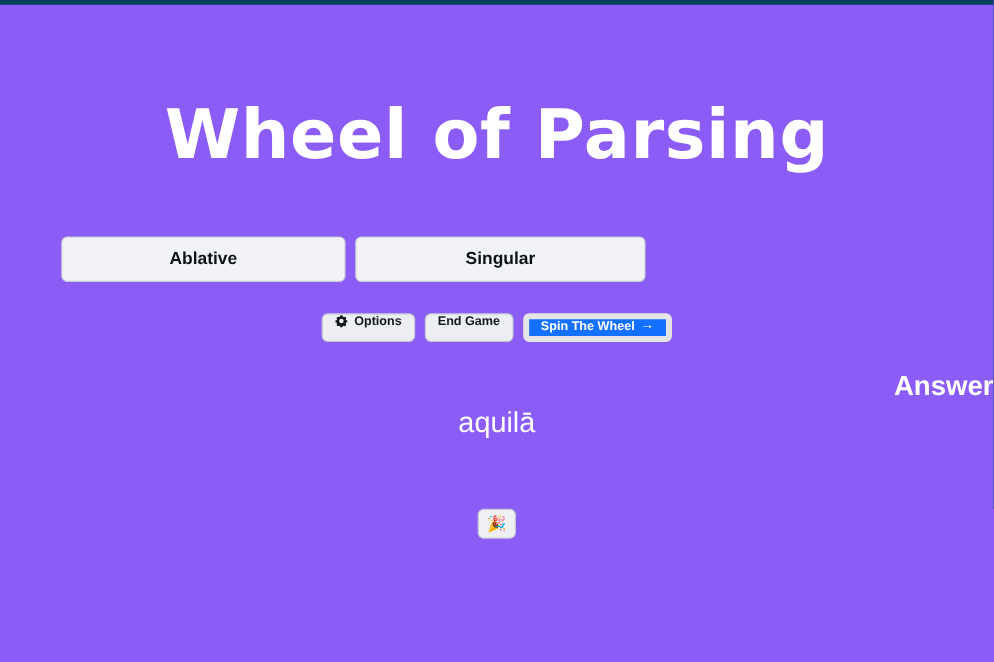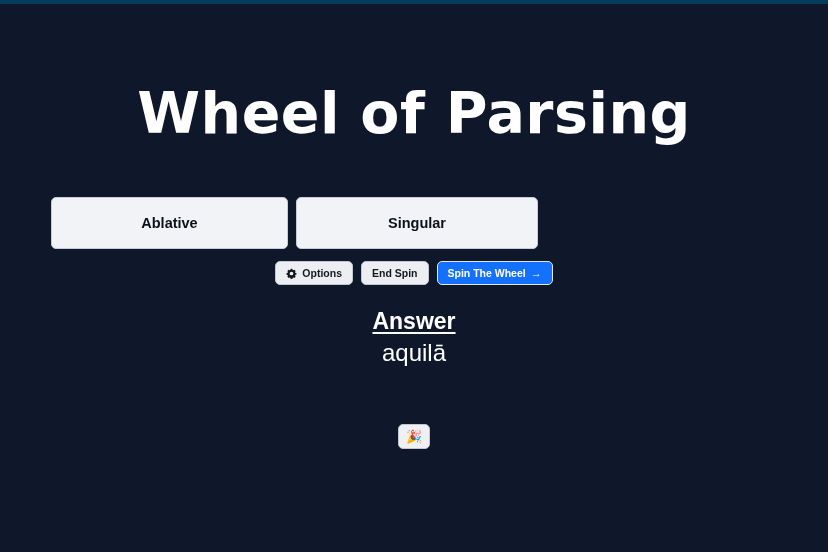--- a/index.html
+++ b/index.html
@@ -11,21 +11,21 @@
     height: 552px;
     overflow: hidden;
     background: #004b6e;
     font-family: "Liberation Sans", sans-serif;
     -webkit-font-smoothing: antialiased;
   }
   #app {
     position: relative;
     width: 828px;
     height: 552px;
-    background: #0f172a;
+    background: #8b5cf6;
     box-sizing: border-box;
   }
   
   #top-bar {
     position: absolute;
     top: 0;
     left: 0;
     width: 828px;
     height: 4px;
     background: #023f5c;
@@ -46,21 +46,21 @@
     letter-spacing: 0.5px;
     white-space: nowrap;
   }
 
   
   #prompt-row {
     position: absolute;
     top: 197px;
     left: 51px;
     width: 726px;
-    height: 52px;
+    height: 38px;
     display: flex;
     gap: 8px;
   }
   .prompt-box {
     background: #f1f3f6;
     border: 1px solid #c8ccd4;
     border-radius: 5px;
     display: flex;
     align-items: center;
     justify-content: center;
@@ -81,41 +81,40 @@
     top: 261px;
     left: 0;
     width: 828px;
     display: flex;
     justify-content: center;
     align-items: center;
     gap: 8px;
   }
   .ctl-btn {
     display: inline-flex;
-    align-items: center;
     justify-content: center;
     gap: 5px;
     height: 24px;
-    padding: 11px 10px;
+    padding: 0 10px;
     border-radius: 5px;
     font-size: 10.5px;
     font-weight: bold;
     box-sizing: border-box;
     white-space: nowrap;
     cursor: pointer;
     user-select: none;
   }
   .ctl-btn.secondary {
     background: #eceef1;
     border: 1px solid #c2c7cf;
     color: #14181d;
   }
   .ctl-btn.primary {
     background: #1470ff;
-    border: 1px solid #e5e5e5;
+    border: 5px solid #e5e5e5;
     color: #ffffff;
   }
   .gear {
     width: 11px;
     height: 11px;
     display: inline-block;
     flex: 0 0 auto;
   }
   .arrow-glyph {
     font-size: 11px;
@@ -128,23 +127,23 @@
     position: absolute;
     top: 306px;
     left: 0;
     width: 828px;
     text-align: center;
     color: #ffffff;
   }
   #answer-heading {
     font-size: 23px;
     font-weight: bold;
-    text-decoration: underline;
     text-underline-offset: 3px;
     line-height: 30px;
+    text-align: right;
   }
   #answer-form {
     font-size: 24px;
     font-weight: normal;
     line-height: 33px;
   }
   #answer-translation {
     font-size: 21px;
     font-weight: normal;
     line-height: 33px;
@@ -193,21 +192,21 @@
     <div class="ctl-btn secondary">
       <span class="gear">
         <svg viewBox="0 0 16 16" width="11" height="11" xmlns="http://www.w3.org/2000/svg">
           <path fill="#14181d" d="M9.2 1H6.8l-.3 1.6a5.3 5.3 0 0 0-1.2.7L3.8 2.7 2 4.5l.8 1.3a5.3 5.3 0 0 0-.5 1.3L.8 7.4v2.4l1.5.3c.12.46.3.9.5 1.3L2 12.7l1.8 1.8 1.5-.6c.38.28.78.5 1.2.67L6.8 16h2.4l.3-1.5c.43-.16.83-.39 1.2-.67l1.5.6 1.8-1.8-.8-1.4c.2-.4.38-.84.5-1.3l1.5-.3V7.4l-1.5-.3c-.12-.45-.3-.89-.5-1.3l.8-1.3L12.2 2.7l-1.5.6a5.3 5.3 0 0 0-1.2-.7L9.2 1zm-1.2 4.3a2.7 2.7 0 1 1 0 5.4 2.7 2.7 0 0 1 0-5.4z"></path>
         </svg>
       </span>
       <span>Options</span>
     </div>
 
     <div class="ctl-btn secondary">
-      <span>End Spin</span>
+      <span>End Game</span>
     </div>
 
     <div class="ctl-btn primary">
       <span>Spin The Wheel</span>
       <span class="arrow-glyph">→</span>
     </div>
 
   </div>
 
   <div id="answer-block">

